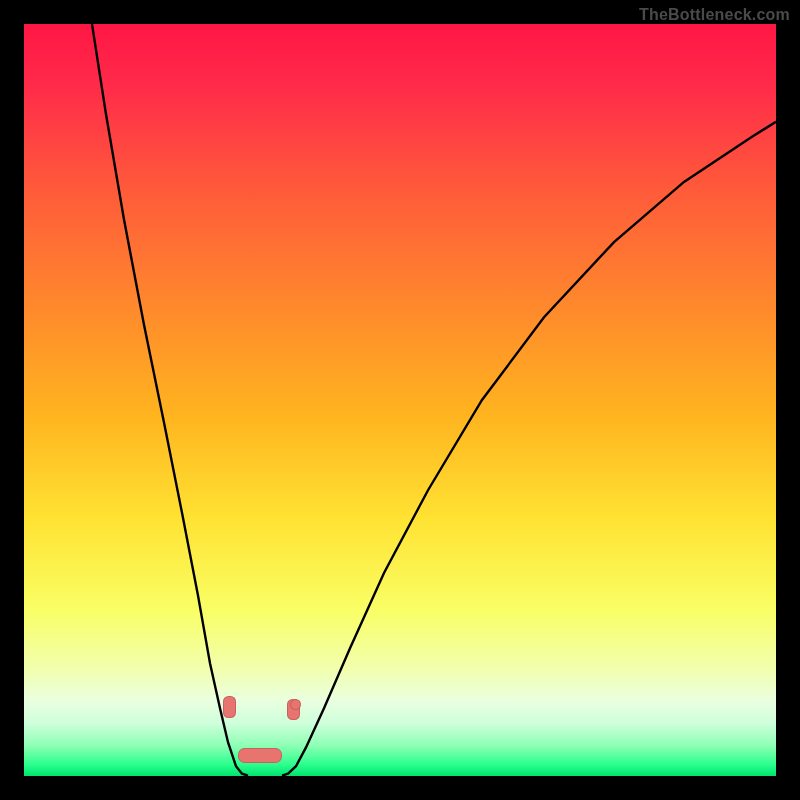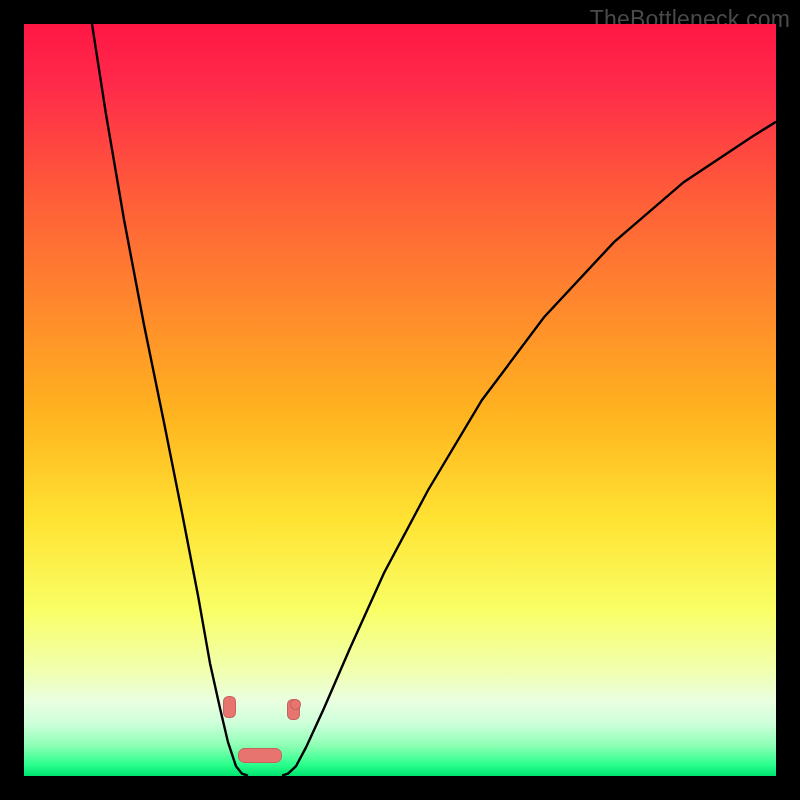--- a/index.html
+++ b/index.html
@@ -32,22 +32,22 @@
     left: 0;
     top: 0;
     width: 100%;
     height: 100%;
   }
   .watermark {
     position: absolute;
     top: 6px;
     right: 10px;
     color: #4a4a4a;
-    font-size: 23px;
-    font-weight: 400;
+    font-size: 16px;
+    font-weight: 700;
     letter-spacing: 0.2px;
     user-select: none;
   }
   svg.curve {
     position: absolute;
     left: 0;
     top: 0;
     width: 100%;
     height: 100%;
   }

